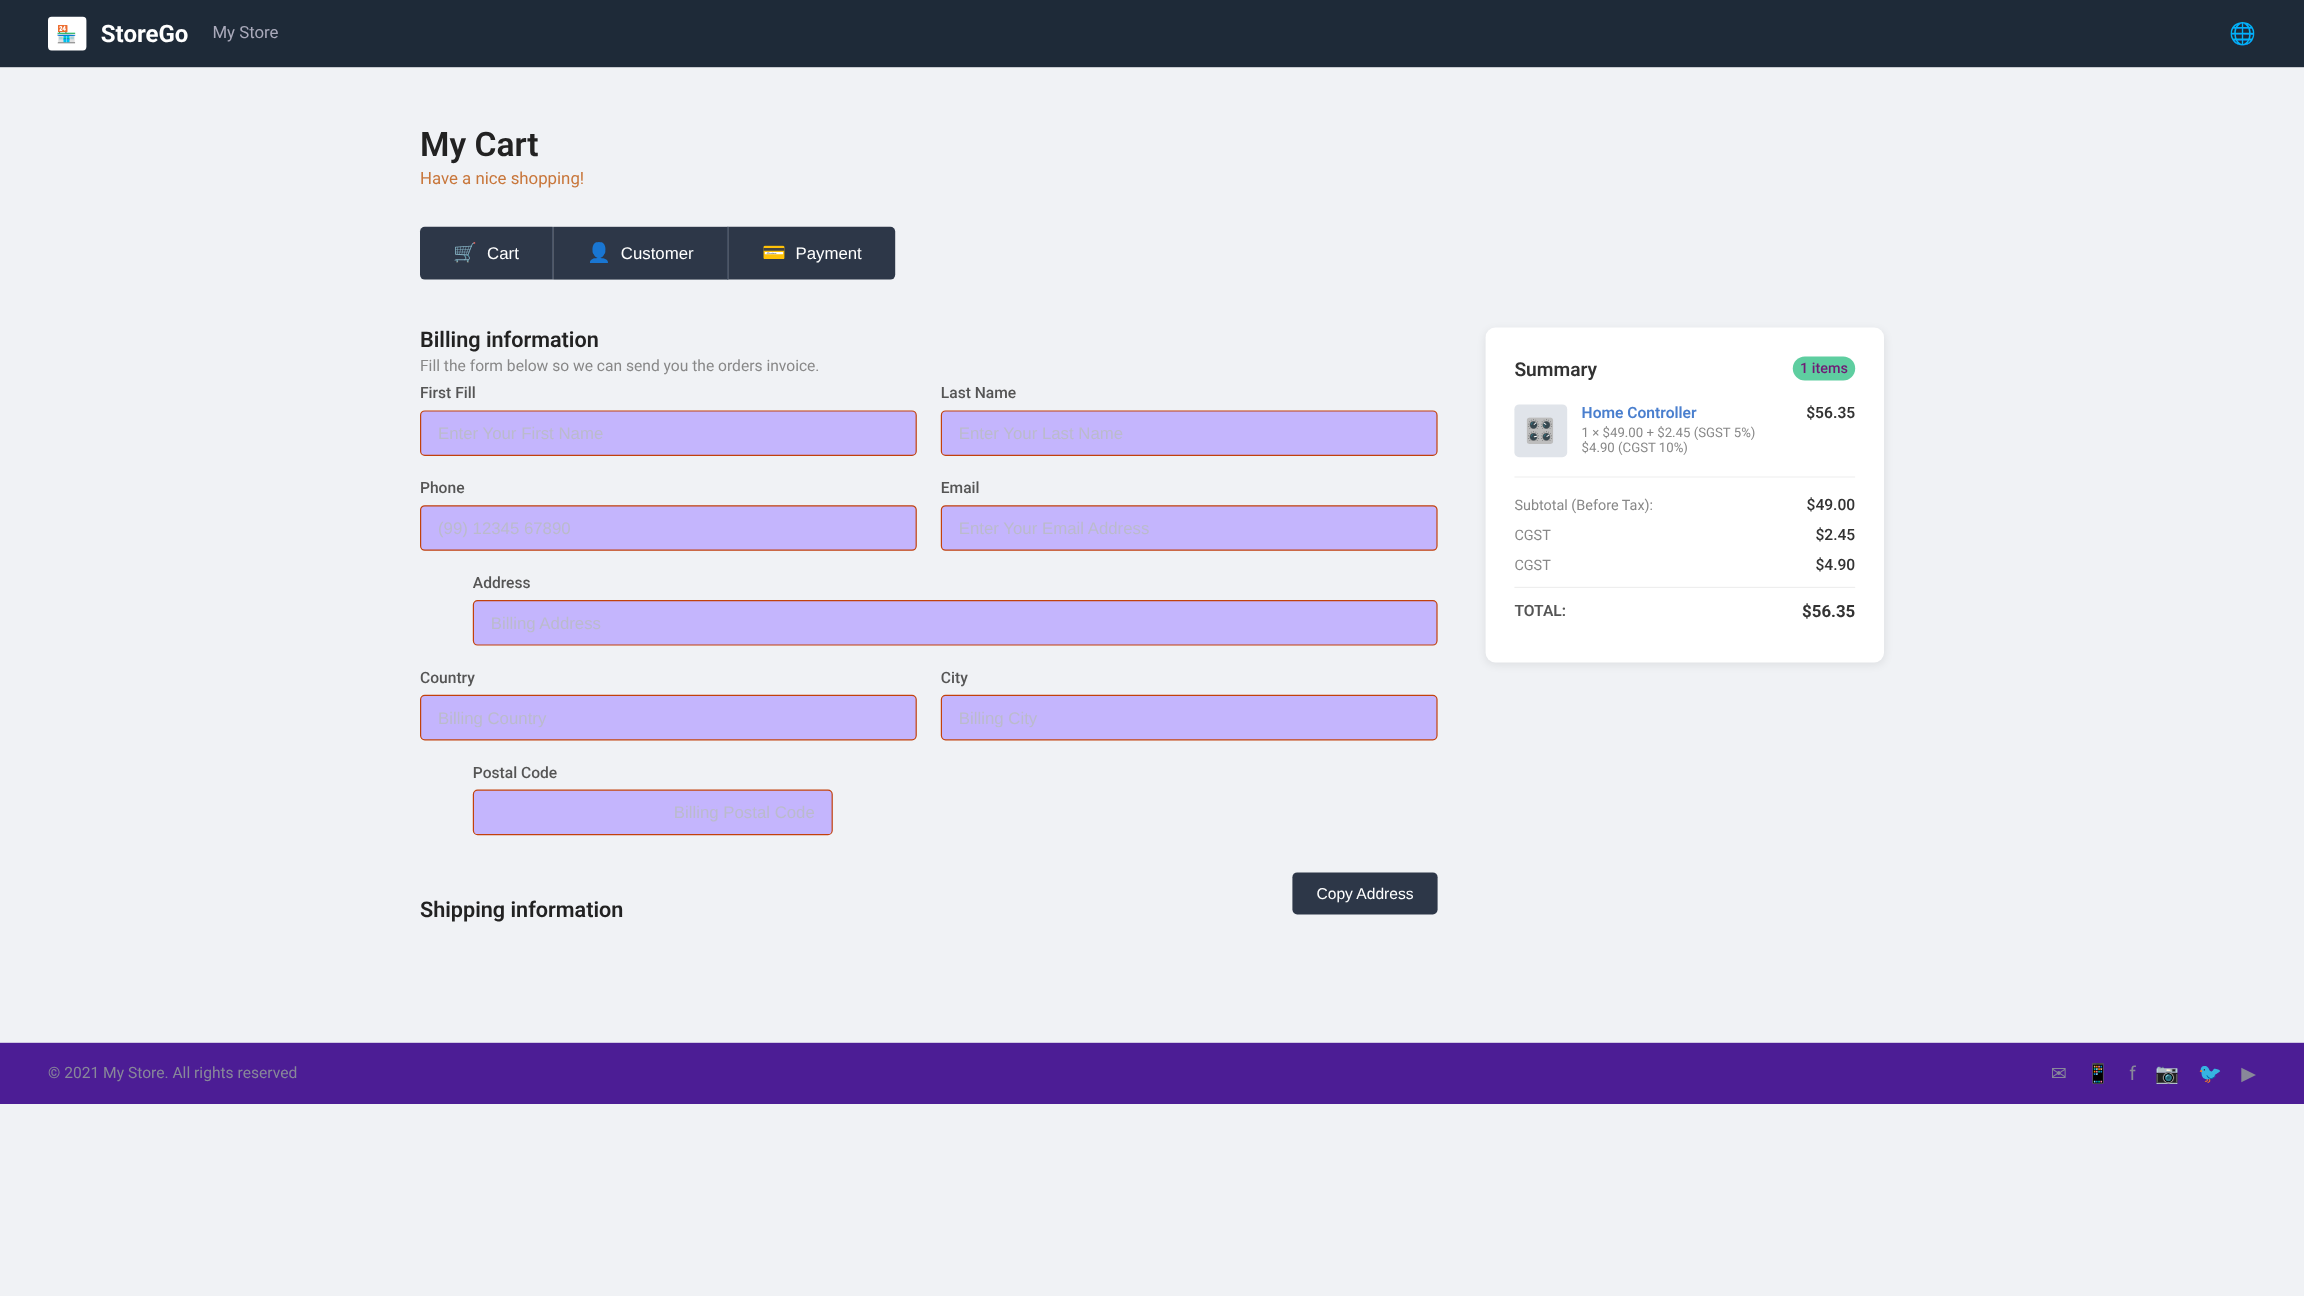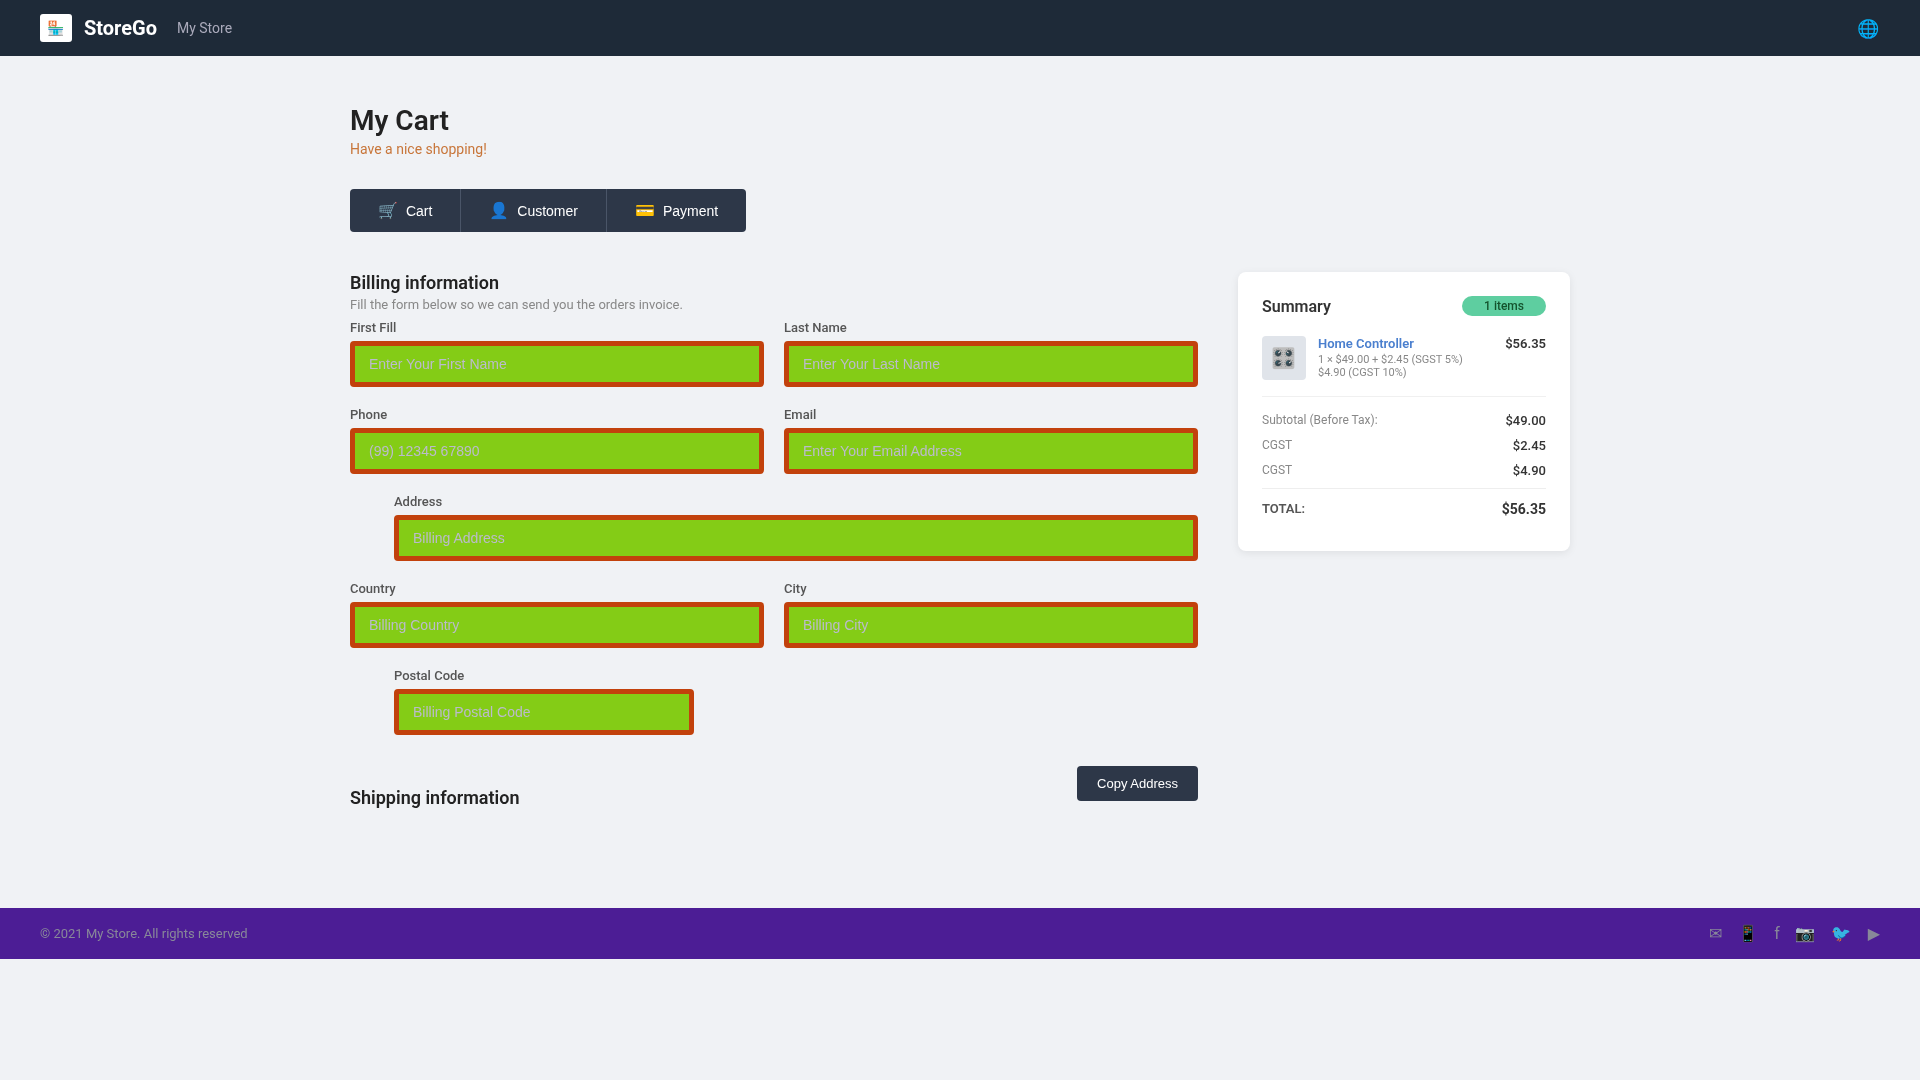--- a/index.html
+++ b/index.html
@@ -56,26 +56,26 @@
 
     
     .section-title { font-size: 18px; font-weight: 600; color: #222; margin-bottom: 4px; }
     .section-subtitle { font-size: 13px; color: #888; margin-bottom: 8px; }
 
     
     .form-row { display: flex; gap: 20px; margin-bottom: 20px; }
     .form-group { display: flex; flex-direction: column; flex: 1; }
     label { font-size: 13px; color: #555; margin-bottom: 6px; font-weight: 500; }
     input[type="text"], input[type="email"], input[type="tel"] {
-      border: 5px solid #c2410c;
+      border: 1px solid #c2410c;
       border-radius: 4px;
       padding: 10px 14px;
       font-size: 14px;
       color: #333;
-      background: #84cc16;
+      background: #c4b5fd;
       outline: none;
       width: 100%;
     }
     input::placeholder { color: #bbc; }
 
     .form-group-full { margin-bottom: 20px; margin-left: 44px; }
     .form-group-full label { font-size: 13px; color: #555; margin-bottom: 6px; font-weight: 500; display: block; }
 
     
     .shipping-title { font-size: 18px; font-weight: 600; color: #222; margin-top: 32px; margin-bottom: 4px; }
@@ -98,23 +98,23 @@
     .summary-card {
       background: white;
       border-radius: 8px;
       padding: 24px;
       box-shadow: 0 2px 8px rgba(0,0,0,0.08);
     }
     .summary-header { display: flex; justify-content: space-between; align-items: center; margin-bottom: 20px; }
     .summary-title { font-size: 16px; font-weight: 600; color: #333; }
     .items-badge {
       background: #5ecea0;
-      color: #14532d;
+      color: #701a75;
       font-size: 12px;
-      padding: 3px 22px;
+      padding: 3px 6px;
       border-radius: 12px;
       font-weight: 500;
     }
 
     .cart-item { display: flex; gap: 12px; margin-bottom: 16px; padding-bottom: 16px; border-bottom: 1px solid #f0f0f0; }
     .item-image {
       width: 44px; height: 44px;
       background: #e0e4ea;
       border-radius: 4px;
       display: flex; align-items: center; justify-content: center;
@@ -215,21 +215,21 @@
           <input type="text" placeholder="Billing Country" style="">
         </div>
         <div class="form-group">
           <label>City</label>
           <input type="text" placeholder="Billing City" style="">
         </div>
       </div>
 
       <div class="form-group-full">
         <label>Postal Code</label>
-        <input type="text" style="max-width: 300px;" placeholder="Billing Postal Code">
+        <input type="text" style="max-width: 300px; text-align: right;" placeholder="Billing Postal Code">
       </div>
 
       <div style="display: flex; justify-content: space-between; align-items: center; margin-top: 20px;">
         <h2 class="shipping-title">Shipping information</h2>
         <button class="copy-btn">Copy Address</button>
       </div>
     </div>
 
     <div class="summary-section">
       <div class="summary-card">

